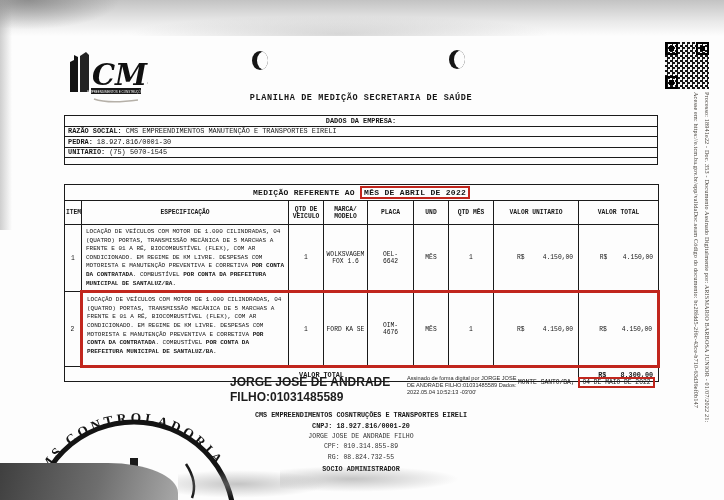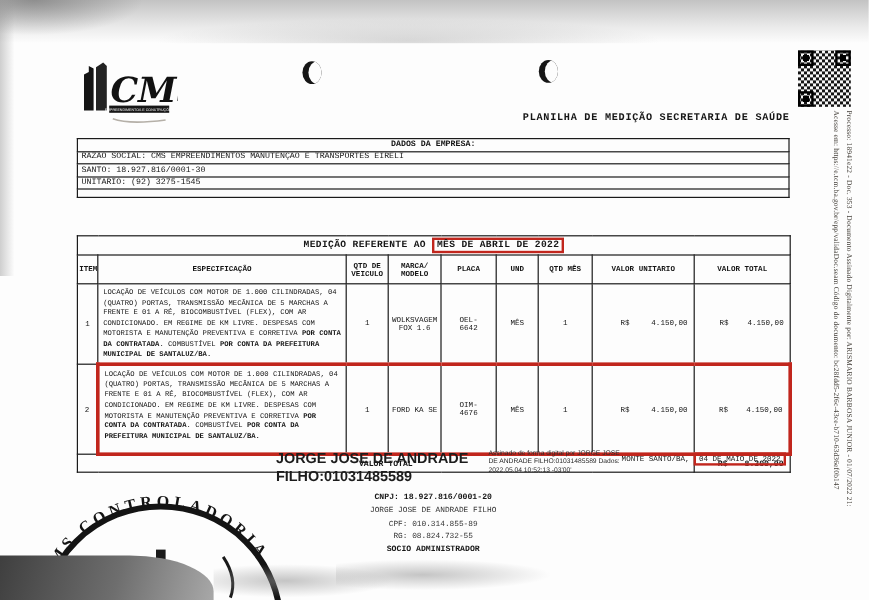--- a/index.html
+++ b/index.html
@@ -22,34 +22,34 @@
     background:linear-gradient(105deg,#3f3f3f 0%, #6e6e6e 55%, #a8a8a8 100%);
     border-top-right-radius:70px 30px; }
   .smudge { position:absolute; background:radial-gradient(ellipse at 40% 50%, rgba(150,150,150,.55), rgba(150,150,150,0) 70%); }
   #smudge-1 { left:178px; top:470px; width:150px; height:28px; }
   #smudge-2 { left:280px; top:466px; width:180px; height:26px; }
 
   
   #logo { position:absolute; left:66px; top:48px; }
 
   
-  #doc-title { position:absolute; left:64px; top:93px; width:594px; text-align:right;
+  #doc-title { position:absolute; left:64px; top:93px; width:594px; text-align:center;
     font-size:8.5px; font-weight:bold; letter-spacing:.6px; }
 
   
   table { border-collapse:collapse; table-layout:fixed; }
   th,td { border:1px solid #1b1b1b; overflow:hidden; }
 
   #company-table { position:absolute; left:64px; top:115px; width:594px; border:1.5px solid #1b1b1b; font-size:6.9px; }
   #company-table td { height:10.5px; padding:0 3px; white-space:nowrap; }
   #company-table .hdr td { text-align:center; font-weight:bold;margin-top:28px; }
-  #company-table .lbl { font-weight:normal; margin-right:4px; }
+  #company-table .lbl { font-weight:bold; margin-right:4px; }
   #company-table .empty td { height:7px; }
 
-  #med-table { position:absolute; left:64px; top:196px; width:594px; border:1.5px solid #1b1b1b; }
+  #med-table { position:absolute; left:64px; top:184px; width:594px; border:1.5px solid #1b1b1b; }
   #med-table th { font-size:6.3px; font-weight:bold; text-align:center; padding:1px; }
   #med-table .ttl th { height:14px; font-size:8px; letter-spacing:.3px; }
   #med-table .cols th { height:24px; }
   #med-table td { font-size:6.3px; text-align:center; vertical-align:middle; white-space:pre-line; }
   #med-table tbody tr:nth-of-type(1){ height:62px; }
   #med-table tbody tr:nth-of-type(2){ height:75px; }
   #med-table td.spec { text-align:left; vertical-align:top; padding:3px 3px 2px 4px; font-size:6px; line-height:8.6px; white-space:normal; }
   #med-table td.spec .b { font-weight:bold; }
   .money { padding:0 5px; }
   .money .amt { float:right; }
@@ -114,26 +114,26 @@
       <td>DADOS DA EMPRESA:</td>
     </tr>
   </tbody>
   <tbody>
 
       <tr>
         <td><span class="lbl">RAZÃO SOCIAL:</span><span>CMS EMPREENDIMENTOS MANUTENÇÃO E TRANSPORTES EIRELI</span></td>
       </tr>
 
       <tr>
-        <td><span class="lbl">SANTO:</span><span>18.927.816/0001-30</span></td>
-      </tr>
-
-
-      <tr>
-        <td><span class="lbl">UNITARIO:</span><span>(92) 3275-1545</span></td>
+        <td><span class="lbl">PEDRA:</span><span>18.927.816/0001-30</span></td>
+      </tr>
+
+
+      <tr>
+        <td><span class="lbl">UNITARIO:</span><span>(75) 5070-1545</span></td>
       </tr>
     </tbody>
   <tbody>
     <tr class="empty">
         <td></td>
       </tr>
   </tbody>
 </table>
 
 <table id="med-table">
@@ -199,20 +199,21 @@
       <td class="money"><span>R$</span><span class="amt">8.300,00</span></td>
     </tr>
   </tfoot>
 </table>
 
 <div id="sig-name">JORGE JOSE DE ANDRADE FILHO:01031485589</div>
 <div id="sig-details">Assinado de forma digital por JORGE JOSE DE ANDRADE FILHO:01031485589 Dados: 2022.05.04 10:52:13 -03'00'</div>
 <div id="sig-place"><span>MONTE SANTO/BA, </span><span class="redbox">04 DE MAIO DE 2022</span></div>
 
 <div id="sig-company">
+  <div class="b">CMS EMPREENDIMENTOS COSNTRUÇÕES E TRANSPORTES EIRELI</div>
   <div class="b">CNPJ: 18.927.816/0001-20</div>
   <div class="lt">JORGE JOSE DE ANDRADE FILHO</div>
   <div class="lt">CPF: 010.314.855-89</div>
   <div class="lt">RG: 08.824.732-55</div>
   <div class="b">SOCIO ADMINISTRADOR</div>
 </div>
 
 <svg id="stamp" width="235" height="98">
   <defs>
       <path id="arcPath" d="M 23 89 A 100 100 0 0 1 213 89"></path>

